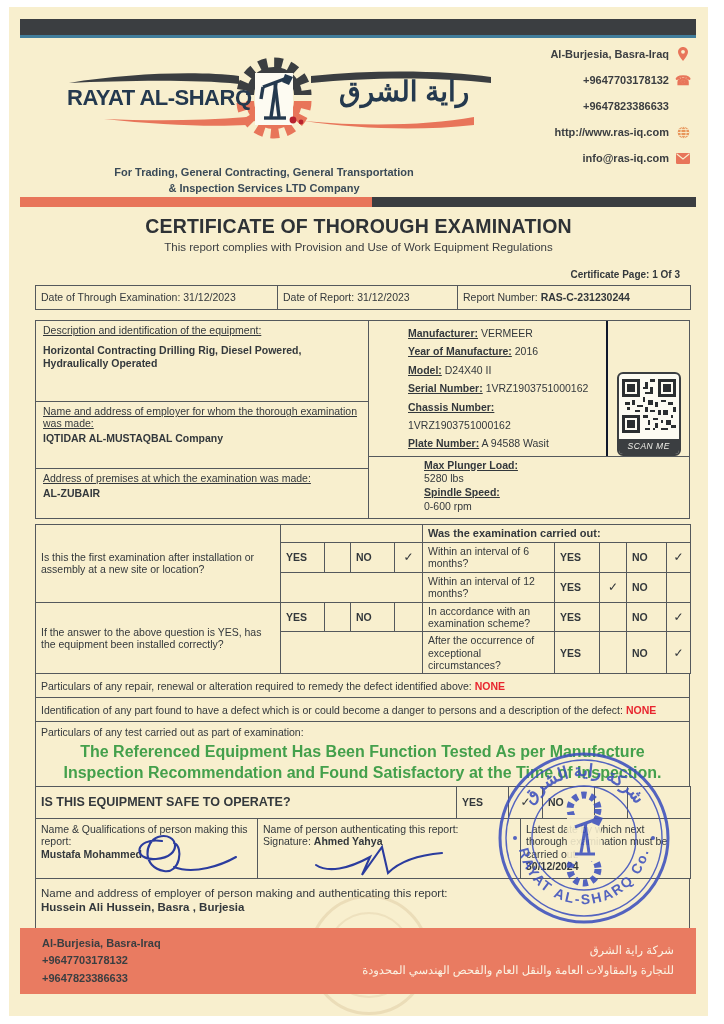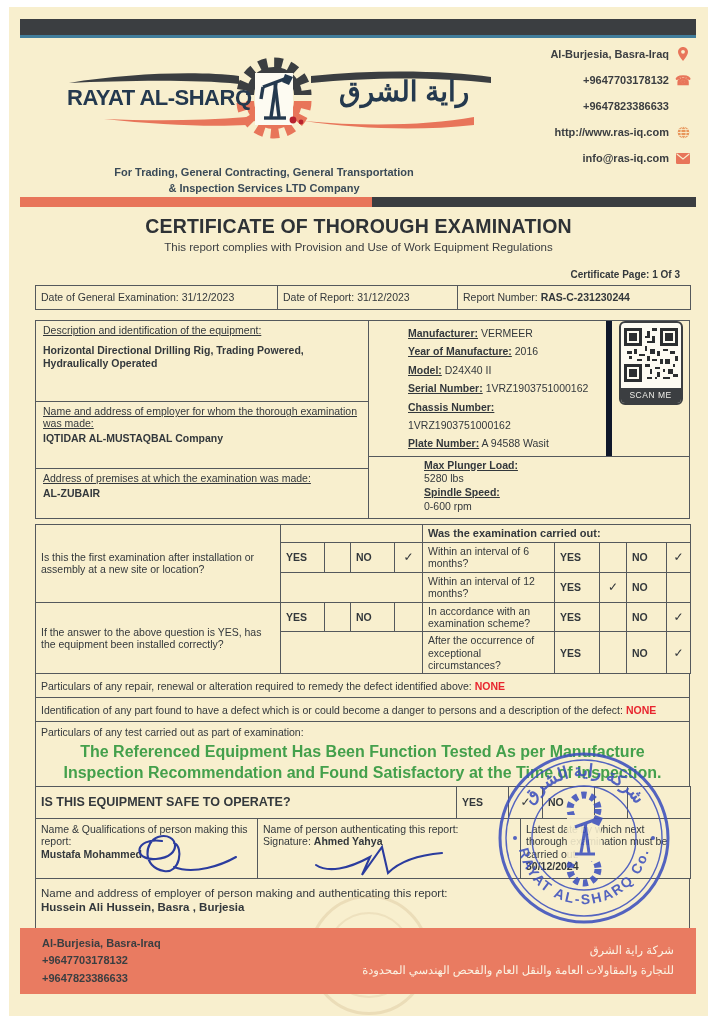--- a/index.html
+++ b/index.html
@@ -40,21 +40,21 @@
   .equip { display:flex; border:1px solid #55595C; margin-top:10px; width:655px; }
   .eq-left { width:335px; border-right:1px solid #55595C; display:flex; flex-direction:column; }
   .eq-sec { padding:3px 7px 5px 7px; font-size:10.5px; }
   .eq-sec + .eq-sec { border-top:1px solid #55595C; }
   .eq-label { text-decoration:underline; }
   .eq-val { font-weight:bold; margin-top:3px; line-height:1.25; }
   .eq-right { width:320px; display:flex; flex-direction:column; }
   .mfg-row-zone { display:flex; border-bottom:1px solid #55595C; }
   .mfg-rows { width:228px; padding:3px 7px;margin-left:32px; }
   .mfg-line { font-size:10.5px; line-height:1.75; }
-  .qr-cell { width:92px; border-left:6px solid #0f172a; display:flex; align-items:flex-start; justify-content:center; }
+  .qr-cell { width:92px; border-left:2px solid #0f172a; display:flex; align-items:flex-end; justify-content:center;font-style:italic; }
   .qr-box { width:64px; height:84px; background:#FDFBF2; border:2px solid #3B3E41; border-radius:6px; overflow:hidden; display:flex; flex-direction:column; align-items:center; }
   .qr-label { background:#3B3E41; color:#F0EFE9; font-size:8.5px; letter-spacing:0.5px; width:100%; text-align:center; padding:2px 0 3px; }
   .specs { display:flex; flex:1; }
   .spec-col { width:50%; padding:2px 7px 4px; font-size:10.5px; line-height:1.32;margin-left:48px; }
   .spec-col + .spec-col { border-left:1px solid #55595C; }
 
   .xt { margin-top:-1px; }
   .exam-wrap { margin-top:6px; }
   .hdr-carried { font-weight:bold; font-size:11px; }
   .safe-q { font-weight:bold; font-size:12.5px; }
@@ -183,32 +183,32 @@
   <div class="content-col">
 
     <table class="dates">
       <colgroup>
           <col style="width:242px">
           <col style="width:180px">
           <col style="width:233px">
         </colgroup>
       <tbody>
           <tr>
-        <td><span>Date of General Examination:</span> <span>31/12/2023</span></td>
+        <td><span>Date of Through Examination:</span> <span>31/12/2023</span></td>
         <td><span>Date of Report:</span> <span>31/12/2023</span></td>
         <td><span>Report Number:</span> <span class="b">RAS-C-231230244</span></td>
       </tr>
     </tbody>
       </table>
 
     <div class="equip">
       <div class="eq-left">
         <div class="eq-sec" style="flex:1.25">
           <div class="eq-label">Description and identification of the equipment:</div>
-          <div class="eq-val" style="margin-top:8px">Horizontal Directional Drilling Rig, Trading Powered, Hydraulically Operated</div>
+          <div class="eq-val" style="margin-top:8px">Horizontal Contracting Drilling Rig, Diesel Powered, Hydraulically Operated</div>
         </div>
         <div class="eq-sec" style="flex:1">
           <div class="eq-label">Name and address of employer for whom the thorough examination was made:</div>
           <div class="eq-val">IQTIDAR AL-MUSTAQBAL Company</div>
         </div>
         <div class="eq-sec" style="flex:0.7">
           <div class="eq-label">Address of premises at which the examination was made:</div>
           <div class="eq-val">AL-ZUBAIR</div>
         </div>
       </div>

